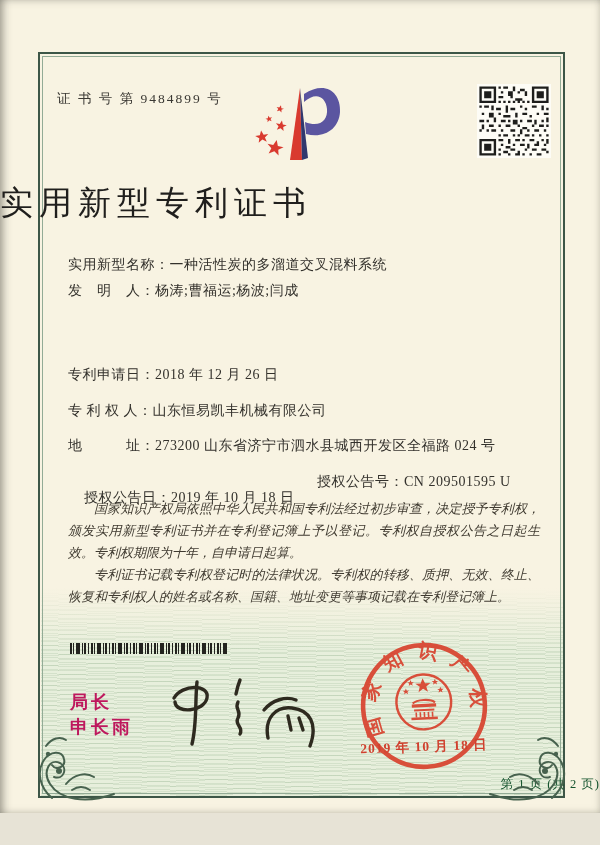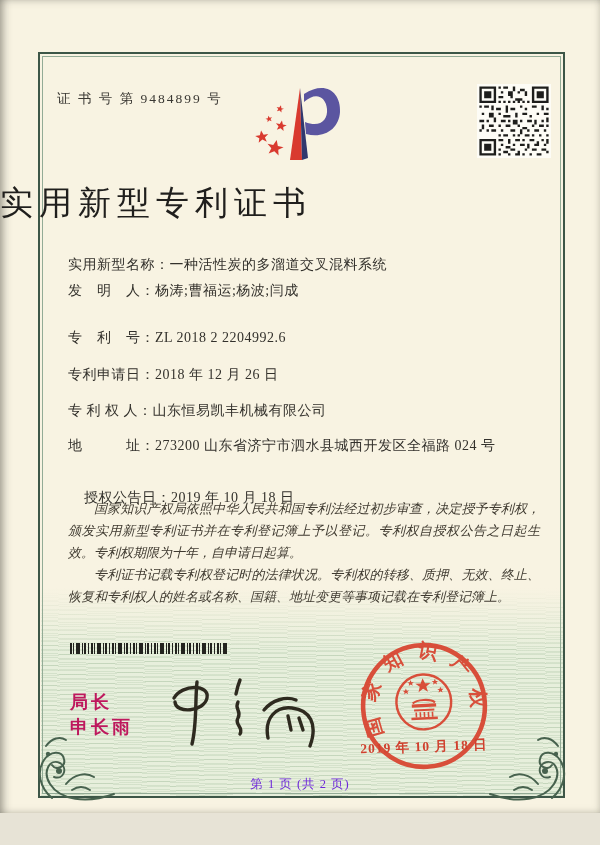--- a/index.html
+++ b/index.html
@@ -56,22 +56,22 @@
   .signature{position:absolute;left:152px;top:676px;width:192px;height:72px;}
 
   .seal{position:absolute;left:356px;top:638px;width:136px;height:136px;opacity:.93;
     transform:rotate(-3deg);}
   .seal-ring-text{font-family:"Liberation Serif","DejaVu Serif",serif;font-weight:bold;
     font-size:19px;letter-spacing:13px;fill:#d8432f;}
   .seal-date{position:absolute;left:350px;top:738px;width:148px;text-align:center;
     color:#d0402e;font-size:13.5px;letter-spacing:1px;font-weight:600;
     transform:rotate(-2deg);}
 
-  .page-info{position:absolute;left:0;right:0;top:776px;text-align:center;
-    font-size:12.5px;letter-spacing:1px;color:#6d28d9;}
+  .page-info{position:absolute;left:0;right:0;top:776px;text-align:right;
+    font-size:12.5px;letter-spacing:1px;color:#14532d;}
   .back-note{position:absolute;left:0;right:0;top:812px;text-align:center;
     font-size:13px;font-style:italic;color:#15803d;letter-spacing:2px;}
 
   .ornament{position:absolute;top:724px;width:90px;height:80px;}
   .ornament.left{left:26px;}
   .ornament.right{left:488px;transform:scaleX(-1);}
 </style>
 </head>
 <body>
 
@@ -118,26 +118,26 @@
       M9 24h1v1H9z M11 25h2v1h-2z M14 24h1v1h-1z M17 24h2v1h-2z M20 24h1v2h-1z M23 24h2v1h-2z M27 24h1v1h-1z
       M8 26h1v1H8z M10 27h2v1h-2z M13 26h2v1h-2z M16 27h1v1h-1z M19 26h1v1h-1z M22 26h2v1h-2z M26 26h2v1h-2z M28 27h1v1h-1z
       M8 28h1v1H8z M12 28h1v1h-1z M15 28h2v1h-2z M18 28h1v1h-1z M21 28h1v1h-1z M24 28h2v1h-2z"></path>
     </g>
   </svg>
 
   <div class="title">实用新型专利证书</div>
 
   <div class="row r0"><span>实用新型名称：</span><span>一种活性炭的多溜道交叉混料系统</span></div>
   <div class="row r1"><span>发　明　人：</span><span>杨涛;曹福运;杨波;闫成</span></div>
-  <div class="row r2"><span>专　利　号：</span><span>ZL 2018 2 2204992.6</span></div>
   <div class="row r3"><span>专利申请日：</span><span>2018 年 12 月 26 日</span></div>
   <div class="row r4"><span>专 利 权 人：</span><span>山东恒易凯丰机械有限公司</span></div>
   <div class="row r5"><span>地　　　址：</span><span>273200 山东省济宁市泗水县城西开发区全福路 024 号</span></div>
   <div class="row r6">
     <span>授权公告日：</span><span>2019 年 10 月 18 日</span>
+    <span class="grant"><span>授权公告号：</span><span>CN 209501595 U</span></span>
   </div>
 
   <div class="paras">
     <p>国家知识产权局依照中华人民共和国专利法经过初步审查，决定授予专利权，颁发实用新型专利证书并在专利登记簿上予以登记。专利权自授权公告之日起生效。专利权期限为十年，自申请日起算。</p>
     <p>专利证书记载专利权登记时的法律状况。专利权的转移、质押、无效、终止、恢复和专利权人的姓名或名称、国籍、地址变更等事项记载在专利登记簿上。</p>
   </div>
 
   <div class="barcode"></div>
 
   <div class="signer-title">局长</div>

